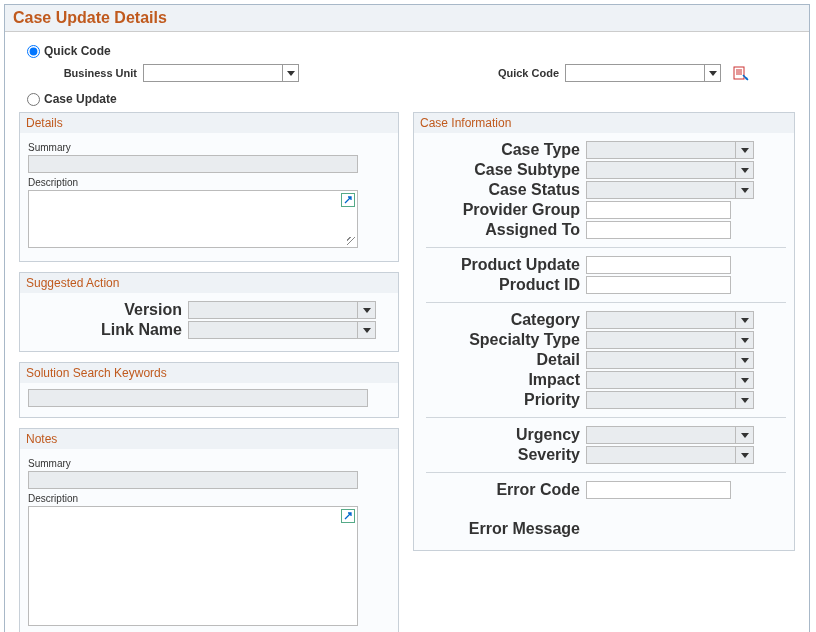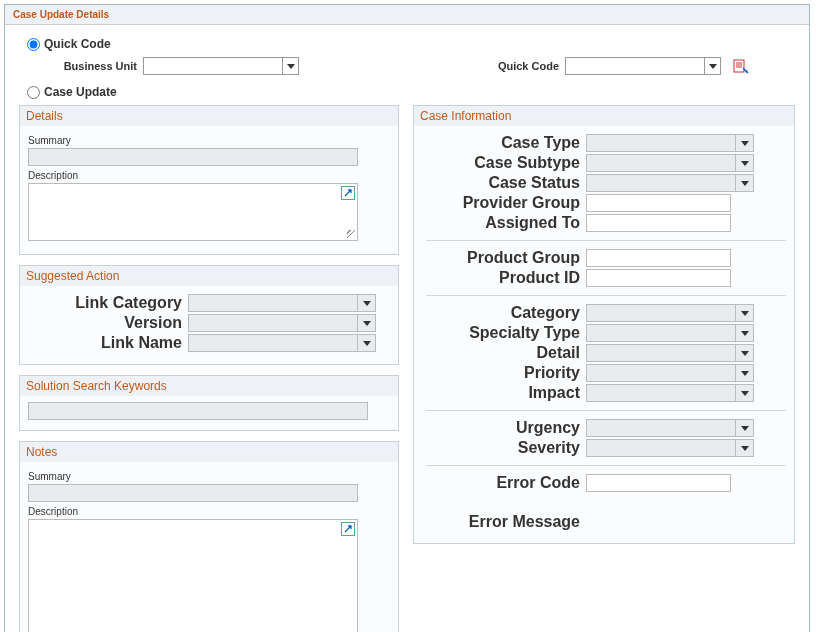--- a/index.html
+++ b/index.html
@@ -12,21 +12,21 @@
     background: #fff;
   }
   .panel {
     width: 806px;
     border: 1px solid #a8b8c8;
   }
   .panel-header {
     background: #eef2f6;
     color: #c05a1e;
     font-weight: bold;
-    font-size: 10px;
+    font-size: 16px;
     padding: 4px 8px;
     border-bottom: 1px solid #ccc;
   }
   .panel-body {
     padding: 10px 14px 14px 14px;
   }
   .radio-row {
     display: flex;
     align-items: center;
     margin: 2px 0 6px 8px;
@@ -292,29 +292,20 @@
                 <span class="resize-grip"></span>
               </div>
             </div>
           </div>
         </div>
 
         <div class="section">
           <div class="section-header">Suggested Action</div>
           <div class="section-body">
             <div class="sel-row">
-              <span class="form-label-right">Link Category</span>
-              <span class="dd">
-                <input class="dd-input" style="width: 170px;" value="">
-                <span class="dd-btn">
-                    <span class="caret-down"></span>
-                  </span>
-              </span>
-            </div>
-            <div class="sel-row">
               <span class="form-label-right">Version</span>
               <span class="dd">
                 <input class="dd-input" style="width: 170px;" value="">
                 <span class="dd-btn">
                     <span class="caret-down"></span>
                   </span>
               </span>
             </div>
             <div class="sel-row">
               <span class="form-label-right">Link Name</span>
@@ -397,21 +388,21 @@
               <input class="plain-input" value="" style="">
             </div>
             <div class="sel-row">
               <span class="form-label-right">Assigned To</span>
               <input class="plain-input" value="" style="">
             </div>
 
             <hr class="divider">
 
             <div class="sel-row">
-              <span class="form-label-right">Product Group</span>
+              <span class="form-label-right">Product Update</span>
               <input class="plain-input" value="" style="">
             </div>
             <div class="sel-row">
               <span class="form-label-right">Product ID</span>
               <input class="plain-input" value="" style="">
             </div>
 
             <hr class="divider">
 
             <div class="sel-row">
@@ -435,30 +426,30 @@
             <div class="sel-row">
               <span class="form-label-right">Detail</span>
               <span class="dd">
                   <input class="dd-input" value="" style="">
                   <span class="dd-btn">
                     <span class="caret-down"></span>
                   </span>
                 </span>
             </div>
             <div class="sel-row">
+              <span class="form-label-right">Impact</span>
+              <span class="dd">
+                  <input class="dd-input" value="" style="">
+                  <span class="dd-btn">
+                    <span class="caret-down"></span>
+                  </span>
+                </span>
+            </div>
+            <div class="sel-row">
               <span class="form-label-right">Priority</span>
-              <span class="dd">
-                  <input class="dd-input" value="" style="">
-                  <span class="dd-btn">
-                    <span class="caret-down"></span>
-                  </span>
-                </span>
-            </div>
-            <div class="sel-row">
-              <span class="form-label-right">Impact</span>
               <span class="dd">
                   <input class="dd-input" value="" style="">
                   <span class="dd-btn">
                     <span class="caret-down"></span>
                   </span>
                 </span>
             </div>
 
             <hr class="divider">
 

